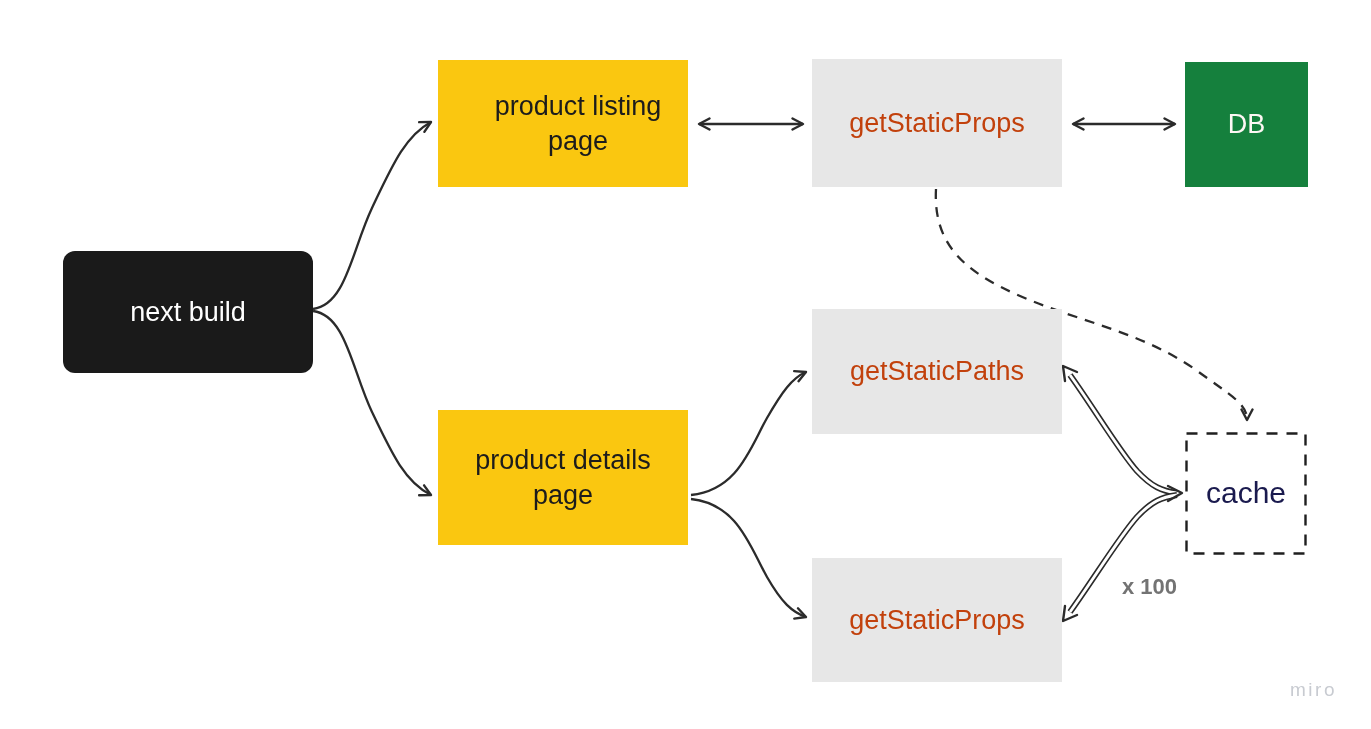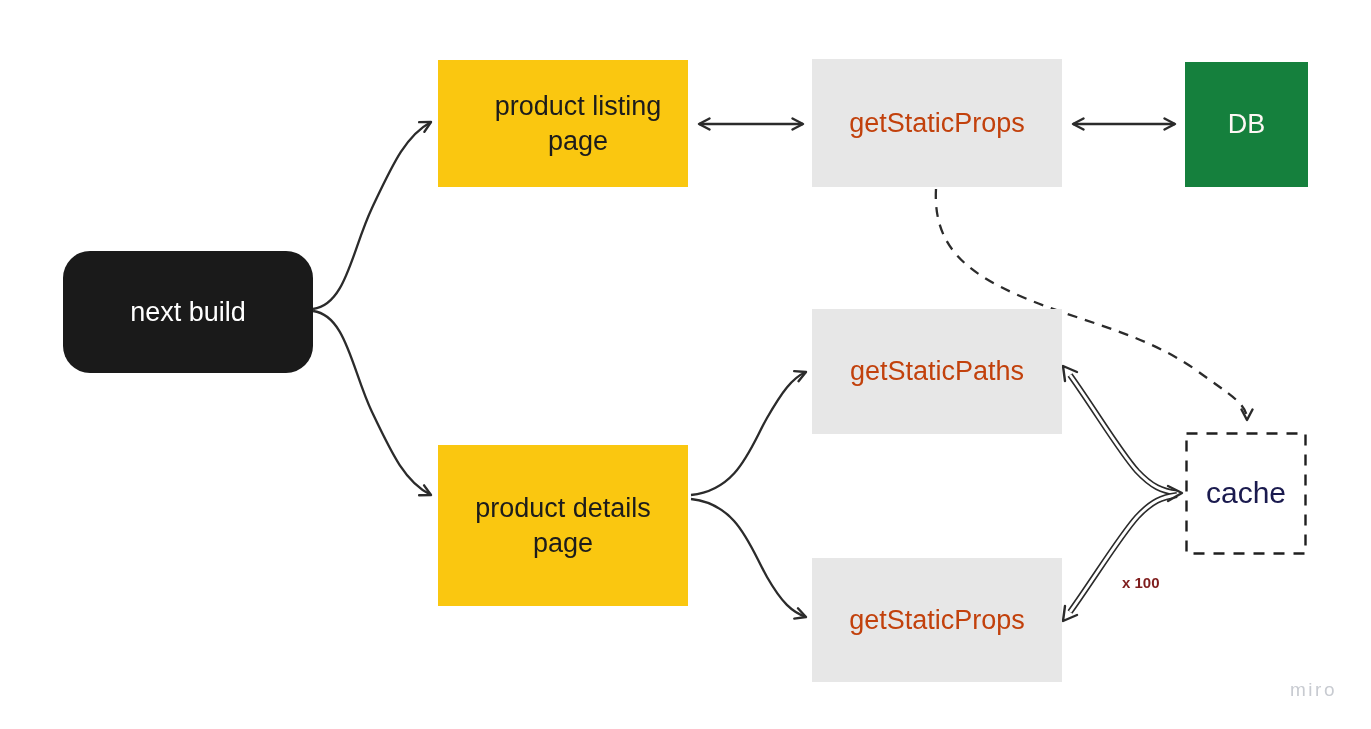--- a/index.html
+++ b/index.html
@@ -20,30 +20,30 @@
     position: absolute;
     display: flex;
     align-items: center;
     justify-content: center;
     text-align: center;
     font-size: 27px;
     line-height: 1.28;
     color: #1c1c1c;
   }
   .node .lbl { display: inline-block; max-width: 220px; }
-  .node-dark   { background: #1a1a1a; color: #ffffff; border-radius: 27px; }
+  .node-dark   { background: #1a1a1a; color: #ffffff; border-radius: 12px; }
   .node-yellow { background: #fac710; color: #1c1c1c; }
   .node-gray   { background: #e7e7e7; color: #c2410c; }
   .node-orange { background: #15803d; color: #fdf7f4; }
   .node-cache  { background: transparent; color: #1a1a4e; font-size: 30px; }
   .edge-label {
     position: absolute;
-    font-size: 15px;
+    font-size: 22px;
     font-weight: bold;
-    color: #7f1d1d;
+    color: #737373;
     white-space: nowrap;
   }
   .watermark {
     position: absolute;
     font-size: 19px;
     letter-spacing: 2.5px;
     color: #c8cbd1;
     white-space: nowrap;
   }
 </style>
@@ -114,21 +114,21 @@
   </div>
 
   <div class="node node-orange" style="left:1185px; top:62px; width:123px; height:125px;">
     <span class="lbl">DB</span>
   </div>
 
   <div class="node node-gray" style="left:812px; top:309px; width:250px; height:125px;">
     <span class="lbl">getStaticPaths</span>
   </div>
 
-  <div class="node node-yellow" style="left:438px; top:445px; width:250px; height:161px;">
+  <div class="node node-yellow" style="left:438px; top:410px; width:250px; height:135px;">
     <span class="lbl">product details page</span>
   </div>
 
   <div class="node node-gray" style="left:812px; top:558px; width:250px; height:124px;">
     <span class="lbl">getStaticProps</span>
   </div>
 
   <div class="node node-cache" style="left:1186px; top:433px; width:120px; height:121px;">
     <span class="lbl">cache</span>
   </div>

